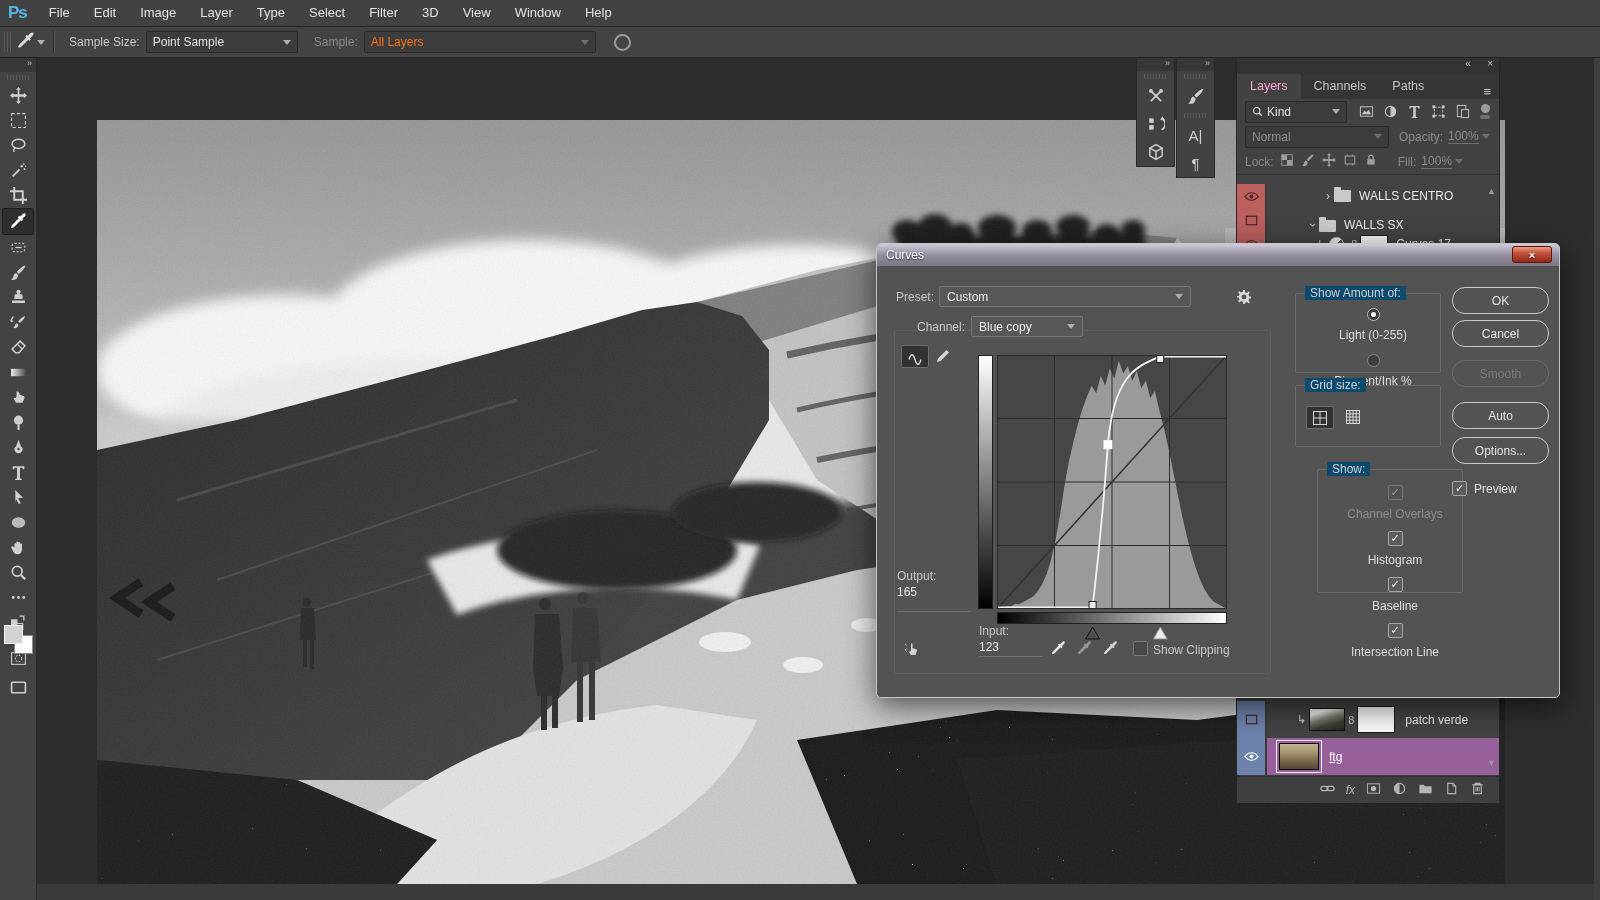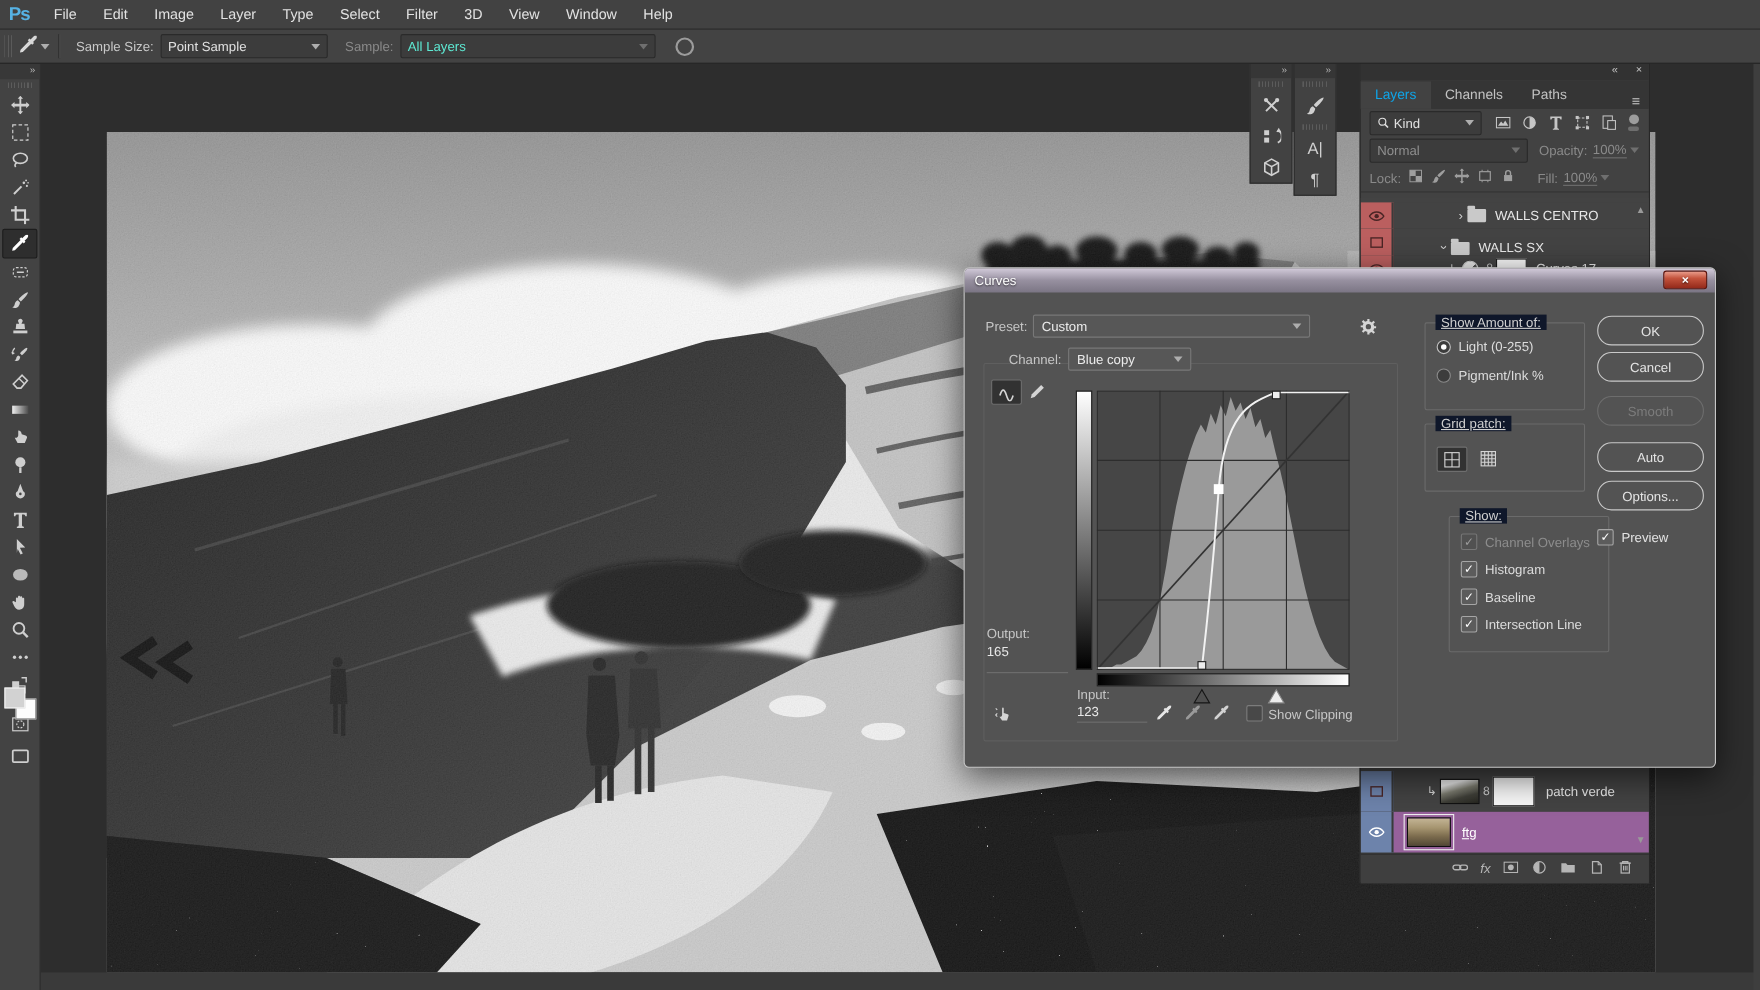--- a/index.html
+++ b/index.html
@@ -47,21 +47,21 @@
   .floatpanel{position:absolute;top:57px;width:37px;background:#424242;border:1px solid #2a2a2a;z-index:20;}
   .floatpanel .hdr{height:13px;background:#363636;color:#b5b5b5;font-size:9px;text-align:right;padding:0 4px;}
   .fp-icon{width:37px;height:28px;display:flex;align-items:center;justify-content:center;color:#cfcfcf;font-size:15px;}
   .fp-icon svg{width:18px;height:18px;}
   
   #layers-panel{position:absolute;left:1236px;top:57px;width:264px;height:746px;background:#424242;
                 border:1px solid #272727;box-sizing:border-box;z-index:30;}
   #lp-collapse{height:15px;background:#323232;color:#c0c0c0;font-size:10px;text-align:right;padding:0 6px;letter-spacing:2px;}
   #lp-tabs{height:26px;background:#353535;display:flex;align-items:flex-end;}
   .lp-tab{height:25px;line-height:25px;padding:0 13px;color:#c2c2c2;font-size:12.5px;}
-  .lp-tab.active{background:#424242;color:#0ea5e9;}
+  .lp-tab.active{background:#424242;color:#f9a8d4;}
   #lp-menu{margin-left:auto;color:#c9c9c9;padding:0 8px;font-size:13px;}
   .lp-row{position:relative;height:26px;display:flex;align-items:center;padding:0 8px;}
   #kind-select{width:88px;height:20px;margin-right:8px;}
   .fbtn{width:23px;height:19px;display:flex;align-items:center;justify-content:center;color:#c6c6c6;}
   .fbtn svg{width:15px;height:15px;}
   .fswitch{margin-left:auto;width:12px;display:flex;flex-direction:column;align-items:center;gap:2px;}
   .fswitch .dot{width:9px;height:9px;border-radius:50%;background:#9d9d9d;}
   .fswitch .bar{width:10px;height:4px;border-radius:2px;background:#6e6e6e;}
   .uline{border-bottom:1px solid #6f6f6f;}
   .lockicons{display:flex;gap:7px;color:#9e9e9e;margin:0 6px;}
@@ -114,22 +114,22 @@
   .dropper svg{width:15px;height:15px;}
   .cb{width:13px;height:13px;background:#5c5c5c;border:1px solid #a6a6a6;border-radius:2px;
       display:inline-flex;align-items:center;justify-content:center;font-size:11px;color:#fff;flex:none;}
   .cb.off{background:#484848;border-color:#7c7c7c;}
   .cb.dis{border-color:#777;color:#9c9c9c;background:#515151;}
   .radio{width:13px;height:13px;border:1px solid #c2c2c2;border-radius:50%;background:#3c3c3c;
          display:inline-flex;align-items:center;justify-content:center;flex:none;box-sizing:border-box;}
   .radio .d{width:5px;height:5px;border-radius:50%;background:#fff;}
   .radio.unsel{border-color:#8a8a8a;}
   .groupbox{position:absolute;border:1px solid #6b6b6b;border-radius:2px;}
-  .legend{position:absolute;top:-8px;left:9px;background:#0f172a;padding:0 5px;color:#cfcfcf;text-decoration:underline;}
-  .optrow{display:flex;align-items:center;gap:7px;color:#dcdcdc;margin:0 0 0 10px;}
+  .legend{position:absolute;top:-8px;left:9px;background:#0c4a6e;padding:0 5px;color:#cfcfcf;}
+  .optrow{display:flex;align-items:center;gap:7px;color:#dcdcdc;margin:0 0 0 10px;flex-direction:column;}
   .pill{position:absolute;left:575px;width:95px;height:25px;border:1px solid #c9c9c9;border-radius:13px;
         background:transparent;color:#e4e4e4;font-size:12px;display:flex;align-items:center;justify-content:center;}
   .pill.dis{border-color:#6d6d6d;color:#7c7c7c;}
   #cd-preview{position:absolute;left:575px;display:flex;align-items:center;gap:7px;color:#e2e2e2;}
   .svgicon{display:inline-block;}
 </style>
 </head>
 <body>
 
 <svg width="0" height="0" style="position:absolute">
@@ -470,21 +470,21 @@
           <use href="#s-eyedropper"></use>
         </svg></span>
     <span class="caret"></span>
     <div class="vdiv"></div>
     <span class="opt-label">Sample Size:</span>
     <div class="select" style="width:138px">
       <span>Point Sample</span>
       <span class="caret"></span>
     </div>
     <span class="opt-label dim" style="margin-left:16px">Sample:</span>
-    <div class="select" style="width:218px;color:#5eead4">
+    <div class="select" style="width:218px;color:#f97316">
       <span>All Layers</span>
       <span class="caret dim2"></span>
     </div>
     <div class="ringicon"></div>
   </div>
 
   <div id="toolbar">
     <div class="hdr">»</div>
     <div class="grip-h"></div>
     <div id="tool-list">
@@ -920,21 +920,21 @@
             </span>
             <span>Light  (0-255)</span>
           </div>
           <div class="optrow">
             <span class="radio unsel"></span>
             <span>Pigment/Ink %</span>
           </div>
         </div>
     </div>
     <div class="groupbox" style="left:418px;top:141px;width:144px;height:60px">
-      <span class="legend">Grid patch:</span>
+      <span class="legend">Grid size:</span>
       <div style="display:flex;gap:6px;margin:20px 0 0 10px">
         <span class="mini-btn sel" style="position:static">
           <svg viewBox="0 0 16 16" width="14" height="14">
               <g stroke="currentColor" fill="none">
                 <rect x="1.5" y="1.5" width="13" height="13"></rect>
                 <path d="M8 1.5v13M1.5 8h13"></path>
               </g>
             </svg>
         </span>
         <span class="mini-btn" style="position:static">

